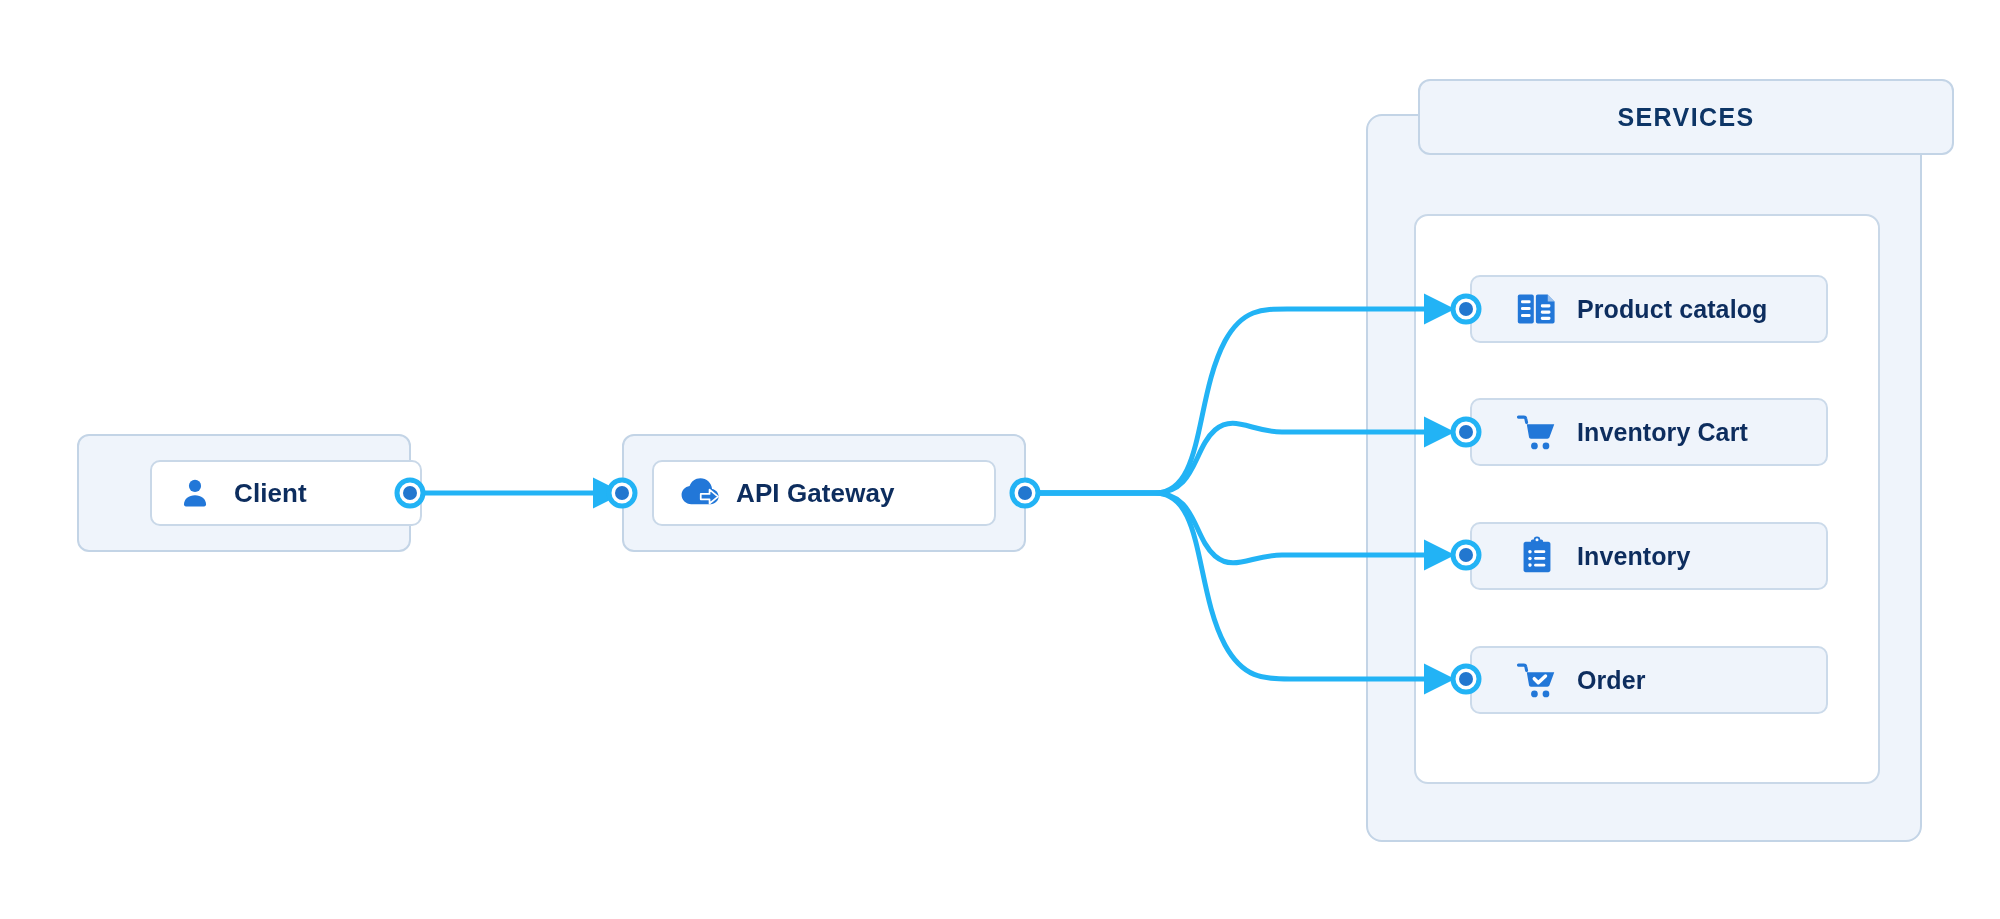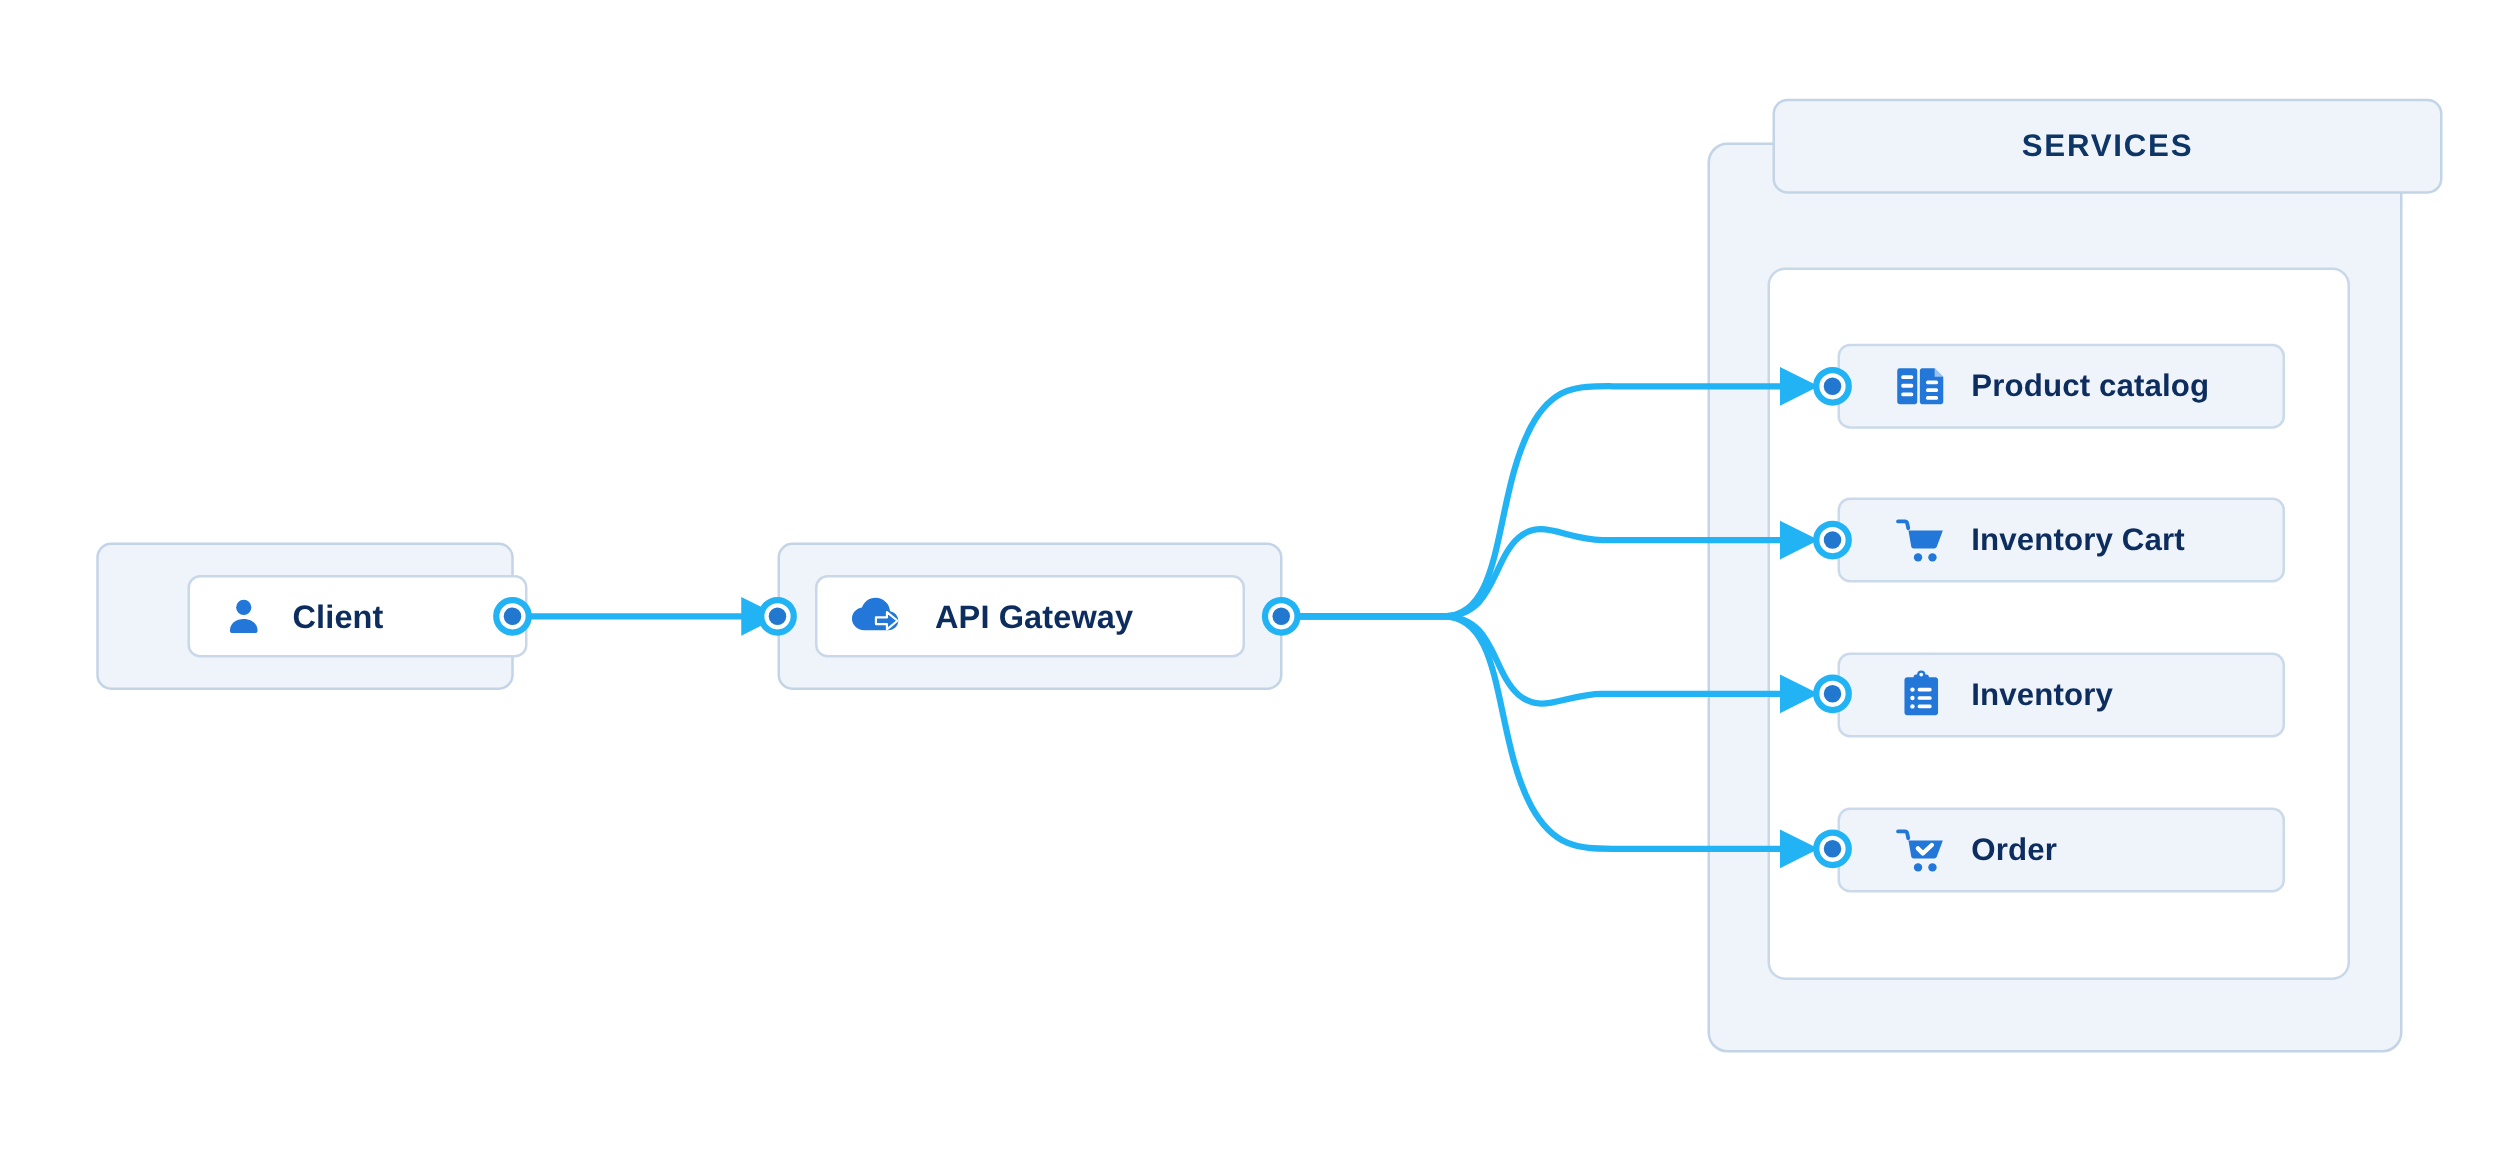--- a/index.html
+++ b/index.html
@@ -65,21 +65,21 @@
   
   #client-outer { left: 77px; top: 434px; width: 334px; height: 118px; }
   #client-inner { left: 110px; top: 460px; width: 272px; height: 66px; padding-left: 26px; margin-left: 40px; }
   #client-inner .node-icon { width: 34px; height: 34px; }
   #client-inner .node-label { font-size: 26px; margin-left: 22px; }
 
   
   #gateway-outer { left: 622px; top: 434px; width: 404px; height: 118px; }
   #gateway-inner { left: 652px; top: 460px; width: 344px; height: 66px; padding-left: 26px; }
   #gateway-inner .node-icon { width: 44px; height: 36px; }
-  #gateway-inner .node-label { font-size: 26px; margin-left: 24px; }
+  #gateway-inner .node-label { font-size: 26px; margin-left: 12px; }
 
   
   #services-outer {
     position: absolute;
     left: 1366px; top: 114px; width: 556px; height: 728px;
     background: #eff4fb;
     border: 2px solid #c3d4e6;
     border-radius: 16px;
     box-sizing: border-box;
     z-index: 1;

